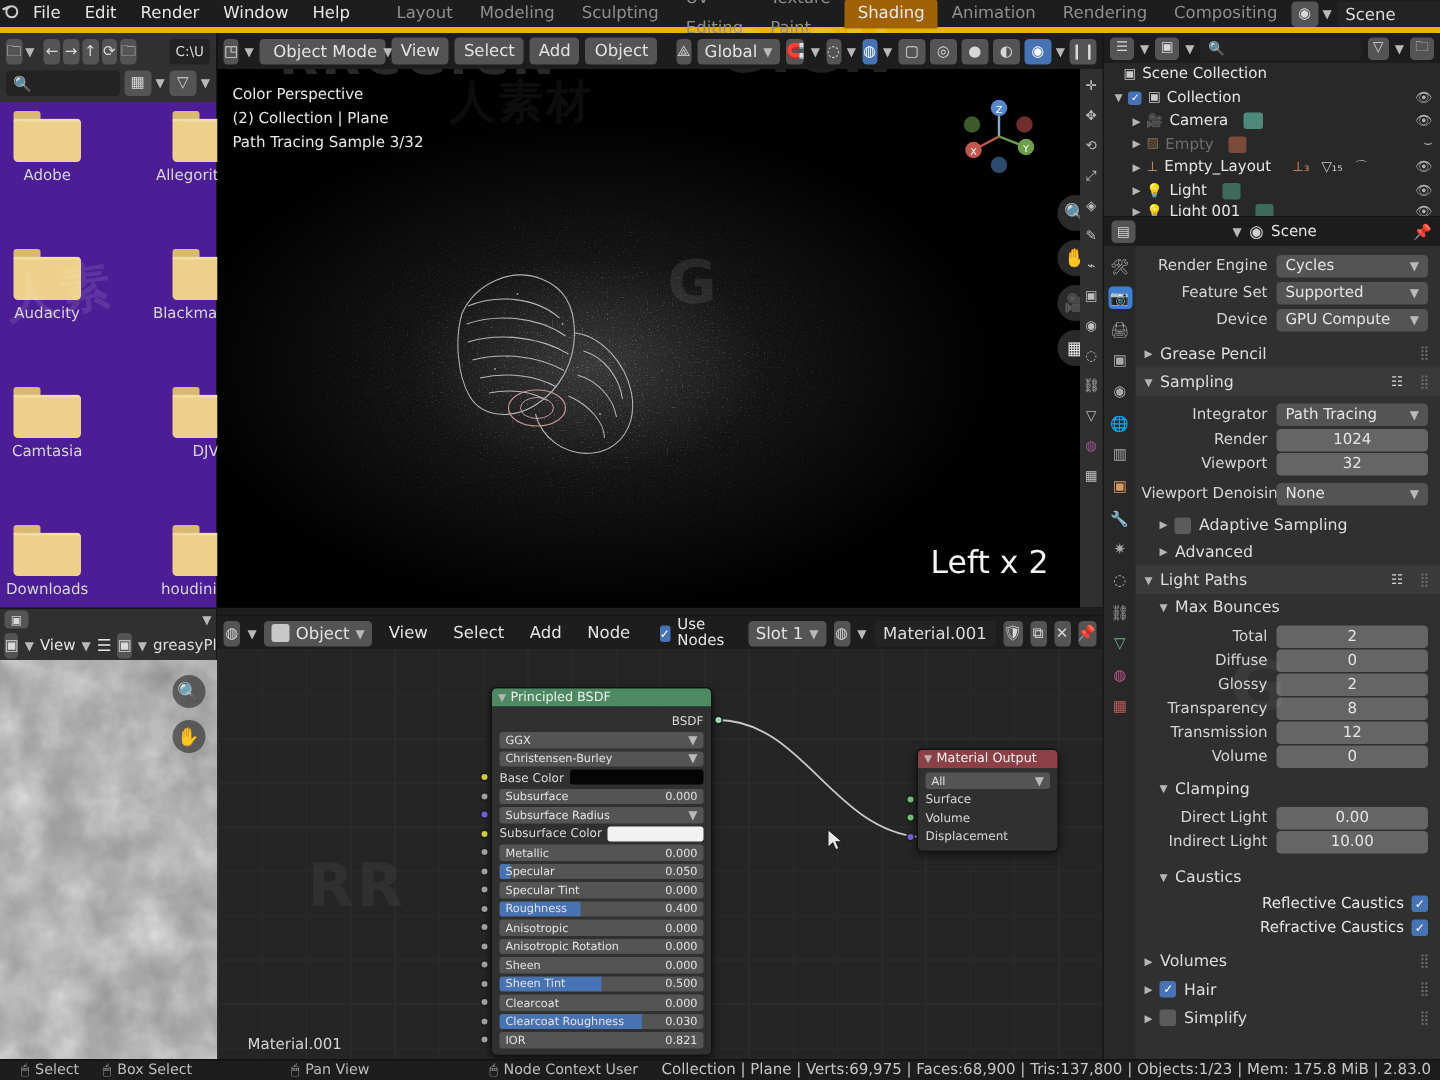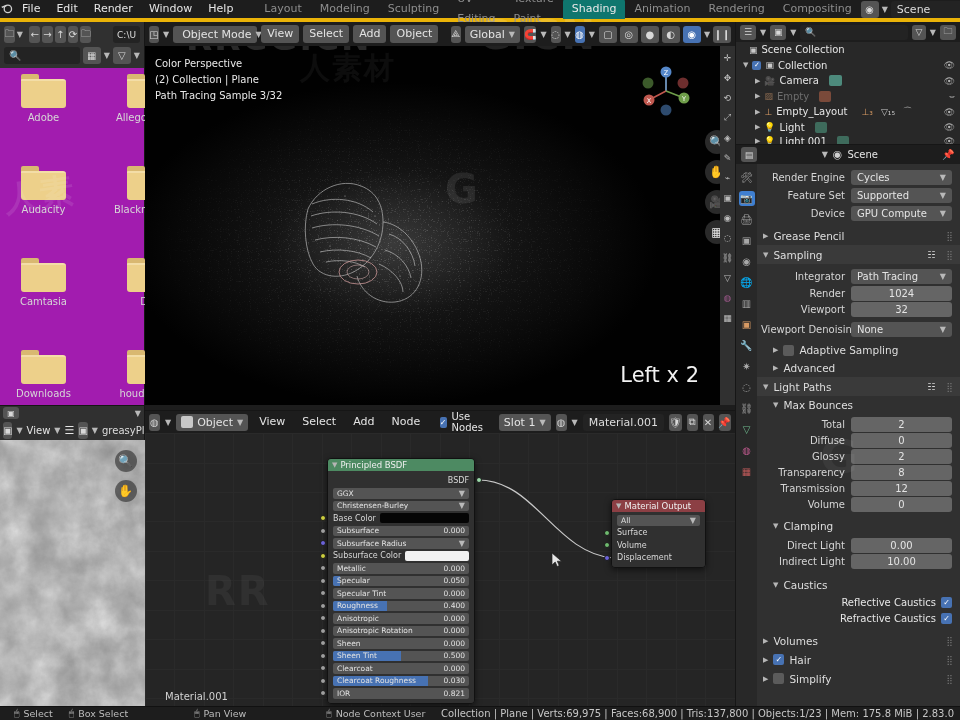--- a/index.html
+++ b/index.html
@@ -38,21 +38,21 @@
     background: #1d1d1d; display:flex; align-items:center; gap:0px;
     border-bottom: 4px solid #eab308;
   }
   #blender-logo { width: 26px; text-align:center; font-size: 13px; color: #d0d0d0; }
   .menu-item { padding: 0 8px; line-height: 22px; color: #e6e6e6; font-size: 11px; }
   .wstabs { display:flex; align-items:center; margin-left: 14px; gap:0; }
   .wstab {
     padding: 0 9px; line-height: 20px; font-size: 11px; color:#8e8e8e;
     border-radius: 3px 3px 0 0;
   }
-  .wstab.active { background: #0f766e; color: #e8e8e8; }
+  .wstab.active { background: #a16207; color: #e8e8e8; }
   .topright { margin-left:auto; display:flex; align-items:center; gap:3px; padding-right:4px;}
   .field-dark {
     background:#232323; border-radius:3px; height:17px; display:flex; align-items:center;
     padding: 0 6px; color:#dcdcdc; font-size:11px;
   }
 
   
   .wm {
     position:absolute; pointer-events:none; color: rgba(255,255,255,.10);
     font-weight: bold; letter-spacing: 2px; user-select:none;
@@ -64,22 +64,22 @@
     background:#303030; border-right:1px solid #161616;
   }
   #fb-head { height:46px; background:#303030; padding:4px; }
   #fb-row1 { display:flex; align-items:center; gap:2px; }
   #fb-row2 { display:flex; align-items:center; gap:3px; margin-top:4px; }
   #fb-search {
     flex:1; height:17px; background:#232323; border-radius:3px; display:flex;
     align-items:center; padding:0 5px; color:#9a9a9a; font-size:10px; gap:3px;
   }
   #fb-grid {
-    display:grid; grid-template-columns: 1fr 1fr; padding: 6px 16px;
-    row-gap: 10px; background:#a21caf;gap:43px;
+    display:grid; grid-template-columns: 1fr 1fr; padding: 6px 4px;
+    row-gap: 10px; background:#4c1d95;gap:43px;
   }
   .fb-item { display:flex; flex-direction:column; align-items:center; gap:4px; }
   .folder {
     width: 45px; height: 34px; position:relative;
   }
   .folder .tab {
     position:absolute; left:0; top:0; width:18px; height:6px;
     background:#d9b871; border-radius:2px 2px 0 0;
   }
   .folder .body {

